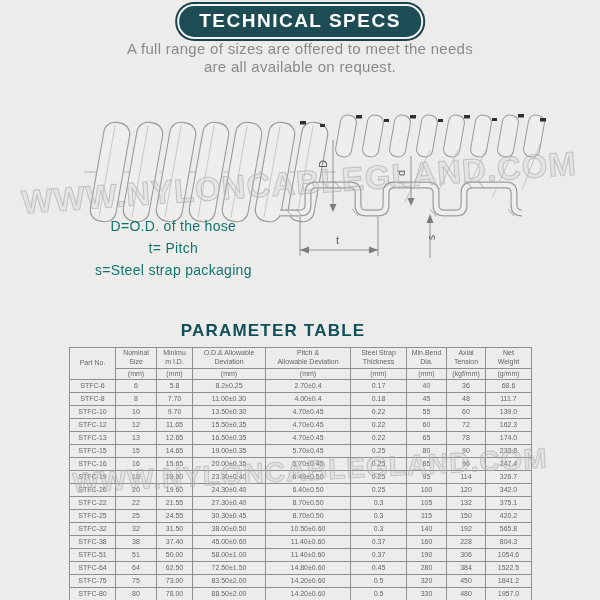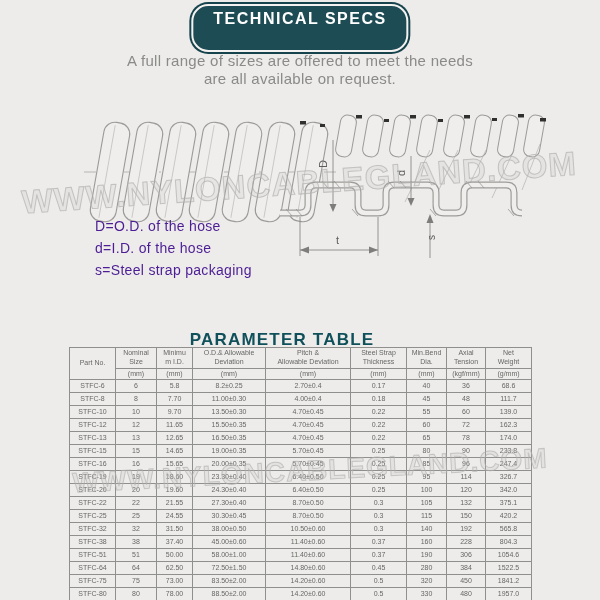--- a/index.html
+++ b/index.html
@@ -9,43 +9,43 @@
     font-family:"Liberation Sans","DejaVu Sans",sans-serif;
     -webkit-font-smoothing:antialiased;
   }
   .page{position:absolute;inset:0;}
 
   
   .pill{
     position:absolute;top:4px;left:50%;transform:translateX(-50%);
     background:#1d4c55;color:#ffffff;
     border:2px solid #f4f3f1;box-shadow:0 0 0 2px #17434c;
-    border-radius:17px;padding:4px 20px 22px 20px;
-    font-size:16px;font-weight:bold;letter-spacing:1.5px;white-space:nowrap;
+    border-radius:17px;padding:4px 20px 5px 20px;
+    font-size:19px;font-weight:bold;letter-spacing:1.5px;white-space:nowrap;
   }
 
   
   .intro{
-    position:absolute;top:52px;left:0;width:600px;text-align:center;
+    position:absolute;top:40px;left:0;width:600px;text-align:center;
     color:#8a8a88;font-size:15px;line-height:17.5px;letter-spacing:.3px;
   }
 
   
   .drawing{position:absolute;top:110px;left:0;}
 
   
   .legend{
     position:absolute;top:215px;left:95px;
-    color:#4c1d95;font-size:14px;line-height:22px;letter-spacing:.3px;
+    color:#0f766e;font-size:14px;line-height:22px;letter-spacing:.3px;text-align:center;
   }
 
   
   .tbl-title{
     position:absolute;top:318px;left:0;width:540px;text-align:center;
-    color:#0f505b;font-size:17px;font-weight:bold;letter-spacing:1.2px;margin:12px;
+    color:#0f505b;font-size:17px;font-weight:bold;letter-spacing:1.2px;margin:3px;
   }
 
   
   table.params{
     position:absolute;top:347px;left:69px;
     border-collapse:collapse;table-layout:fixed;
     color:#676765;background:transparent;
   }
   table.params th,table.params td{
     border:1px solid #8f8f8d;padding:0 1px;text-align:center;vertical-align:middle;
@@ -202,21 +202,21 @@
       <line x1="430" y1="112" x2="430" y2="148"></line>
       <path d="M430,104 l-3.5,9 h7 z" fill="#7e7d7b" stroke="none"></path>
       <text transform="rotate(-90 435 130)" x="435" y="130" font-size="10" fill="#5d5c5a" stroke="none">s</text>
     </g>
 
     <text x="300" y="84" transform="rotate(-4 300 84)" text-anchor="middle" font-size="33" font-weight="bold" letter-spacing="1" fill="rgba(190,189,187,0.18)" stroke="rgba(178,177,175,0.7)" stroke-width="1">WWW.NYLONCABLEGLAND.COM</text>
   </svg>
 
   <div class="legend">
     <div>D=O.D. of the hose</div>
-    <div>d=I.D. of the hose</div>
+    <div>t= Pitch</div>
     <div>s=Steel strap packaging</div>
   </div>
 
   <h2 class="tbl-title">PARAMETER TABLE</h2>
 
   <table class="params" id="param-table">
     <colgroup id="param-cols">
         <col style="width: 46px;">
         <col style="width: 41px;">
         <col style="width: 36px;">

